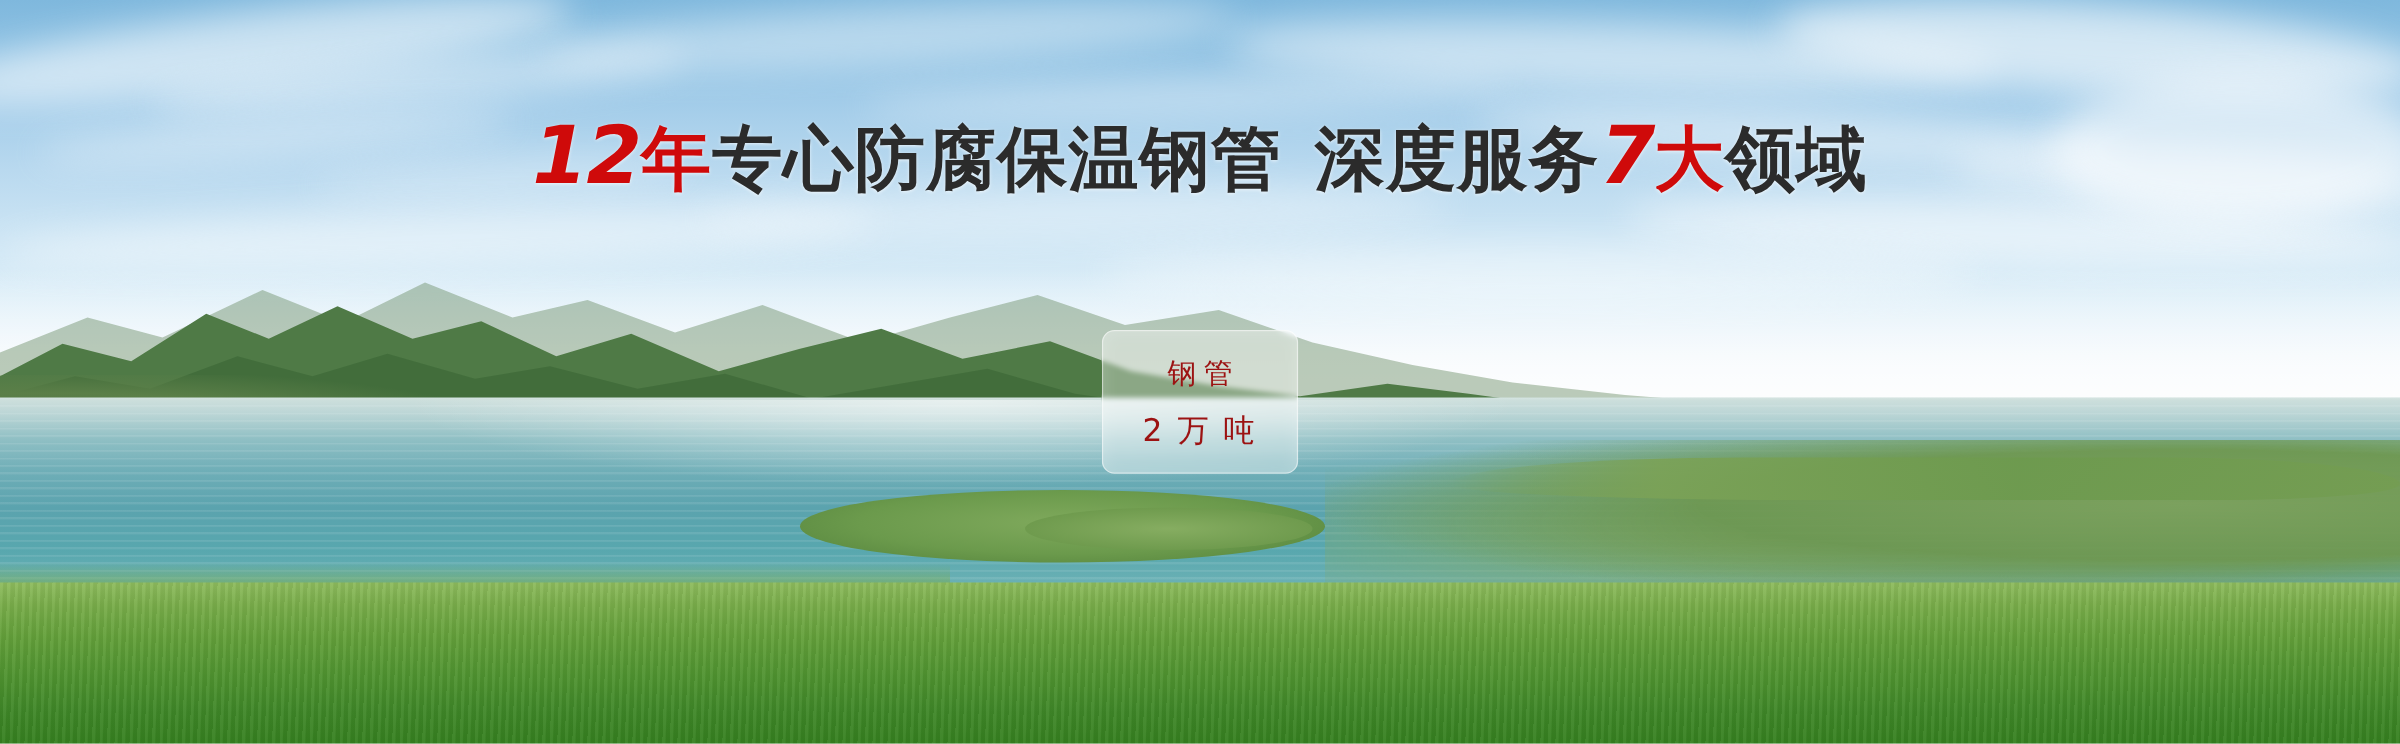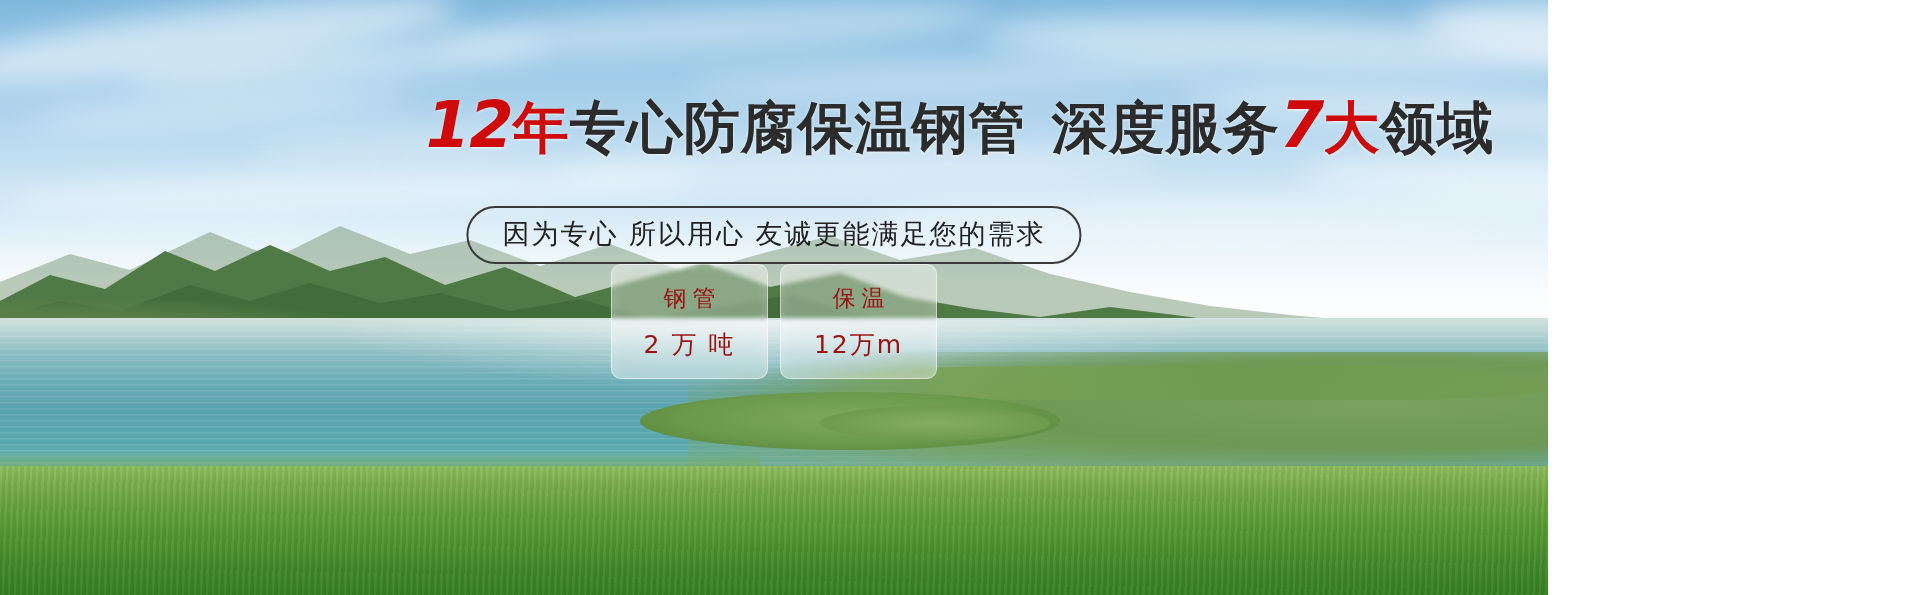--- a/index.html
+++ b/index.html
@@ -2,21 +2,21 @@
 <html><head>
 <meta charset="utf-8">
 <style>
   html,body{margin:0;padding:0;}
   body{
     font-family:"Liberation Sans","DejaVu Sans",sans-serif;
     background:#fff;
   }
   .banner{
     position:relative;
-    width:1548px;
+    width:1920px;
     height:595px;
     overflow:hidden;
     user-select:none;
   }
 
   
   .sky{
     position:absolute;left:0;top:0;width:1920px;height:340px;
     background:
       linear-gradient(180deg,
@@ -252,36 +252,27 @@
   <div class="marsh-strip"></div>
   <div class="island"></div>
   <div class="island2"></div>
   <div class="grass-left-bank"></div>
   <div class="grass-front"></div>
 
   <div class="headline">
     <span class="red num">12</span><span class="red">年</span><span>专心防腐保温钢管</span><span class="gap"></span><span>深度服务</span><span class="red num">7</span><span class="red">大</span><span>领域</span>
   </div>
 
-  <div class="pill">
-    <span>因为专心 所以用心  友诚更能满足您的需求</span>
-  </div>
 
   <div class="cards">
 
     <div class="card">
       <div class="c-title">钢管</div>
       <div class="c-val">
         <span>2 万 吨</span><sup></sup>
       </div>
     </div>
 
 
-    <div class="card">
-      <div class="c-title">保温</div>
-      <div class="c-val">
-        <span>12万m</span><sup></sup>
-      </div>
-    </div>
 
   </div>
 
 </div>
 
 </body></html>

